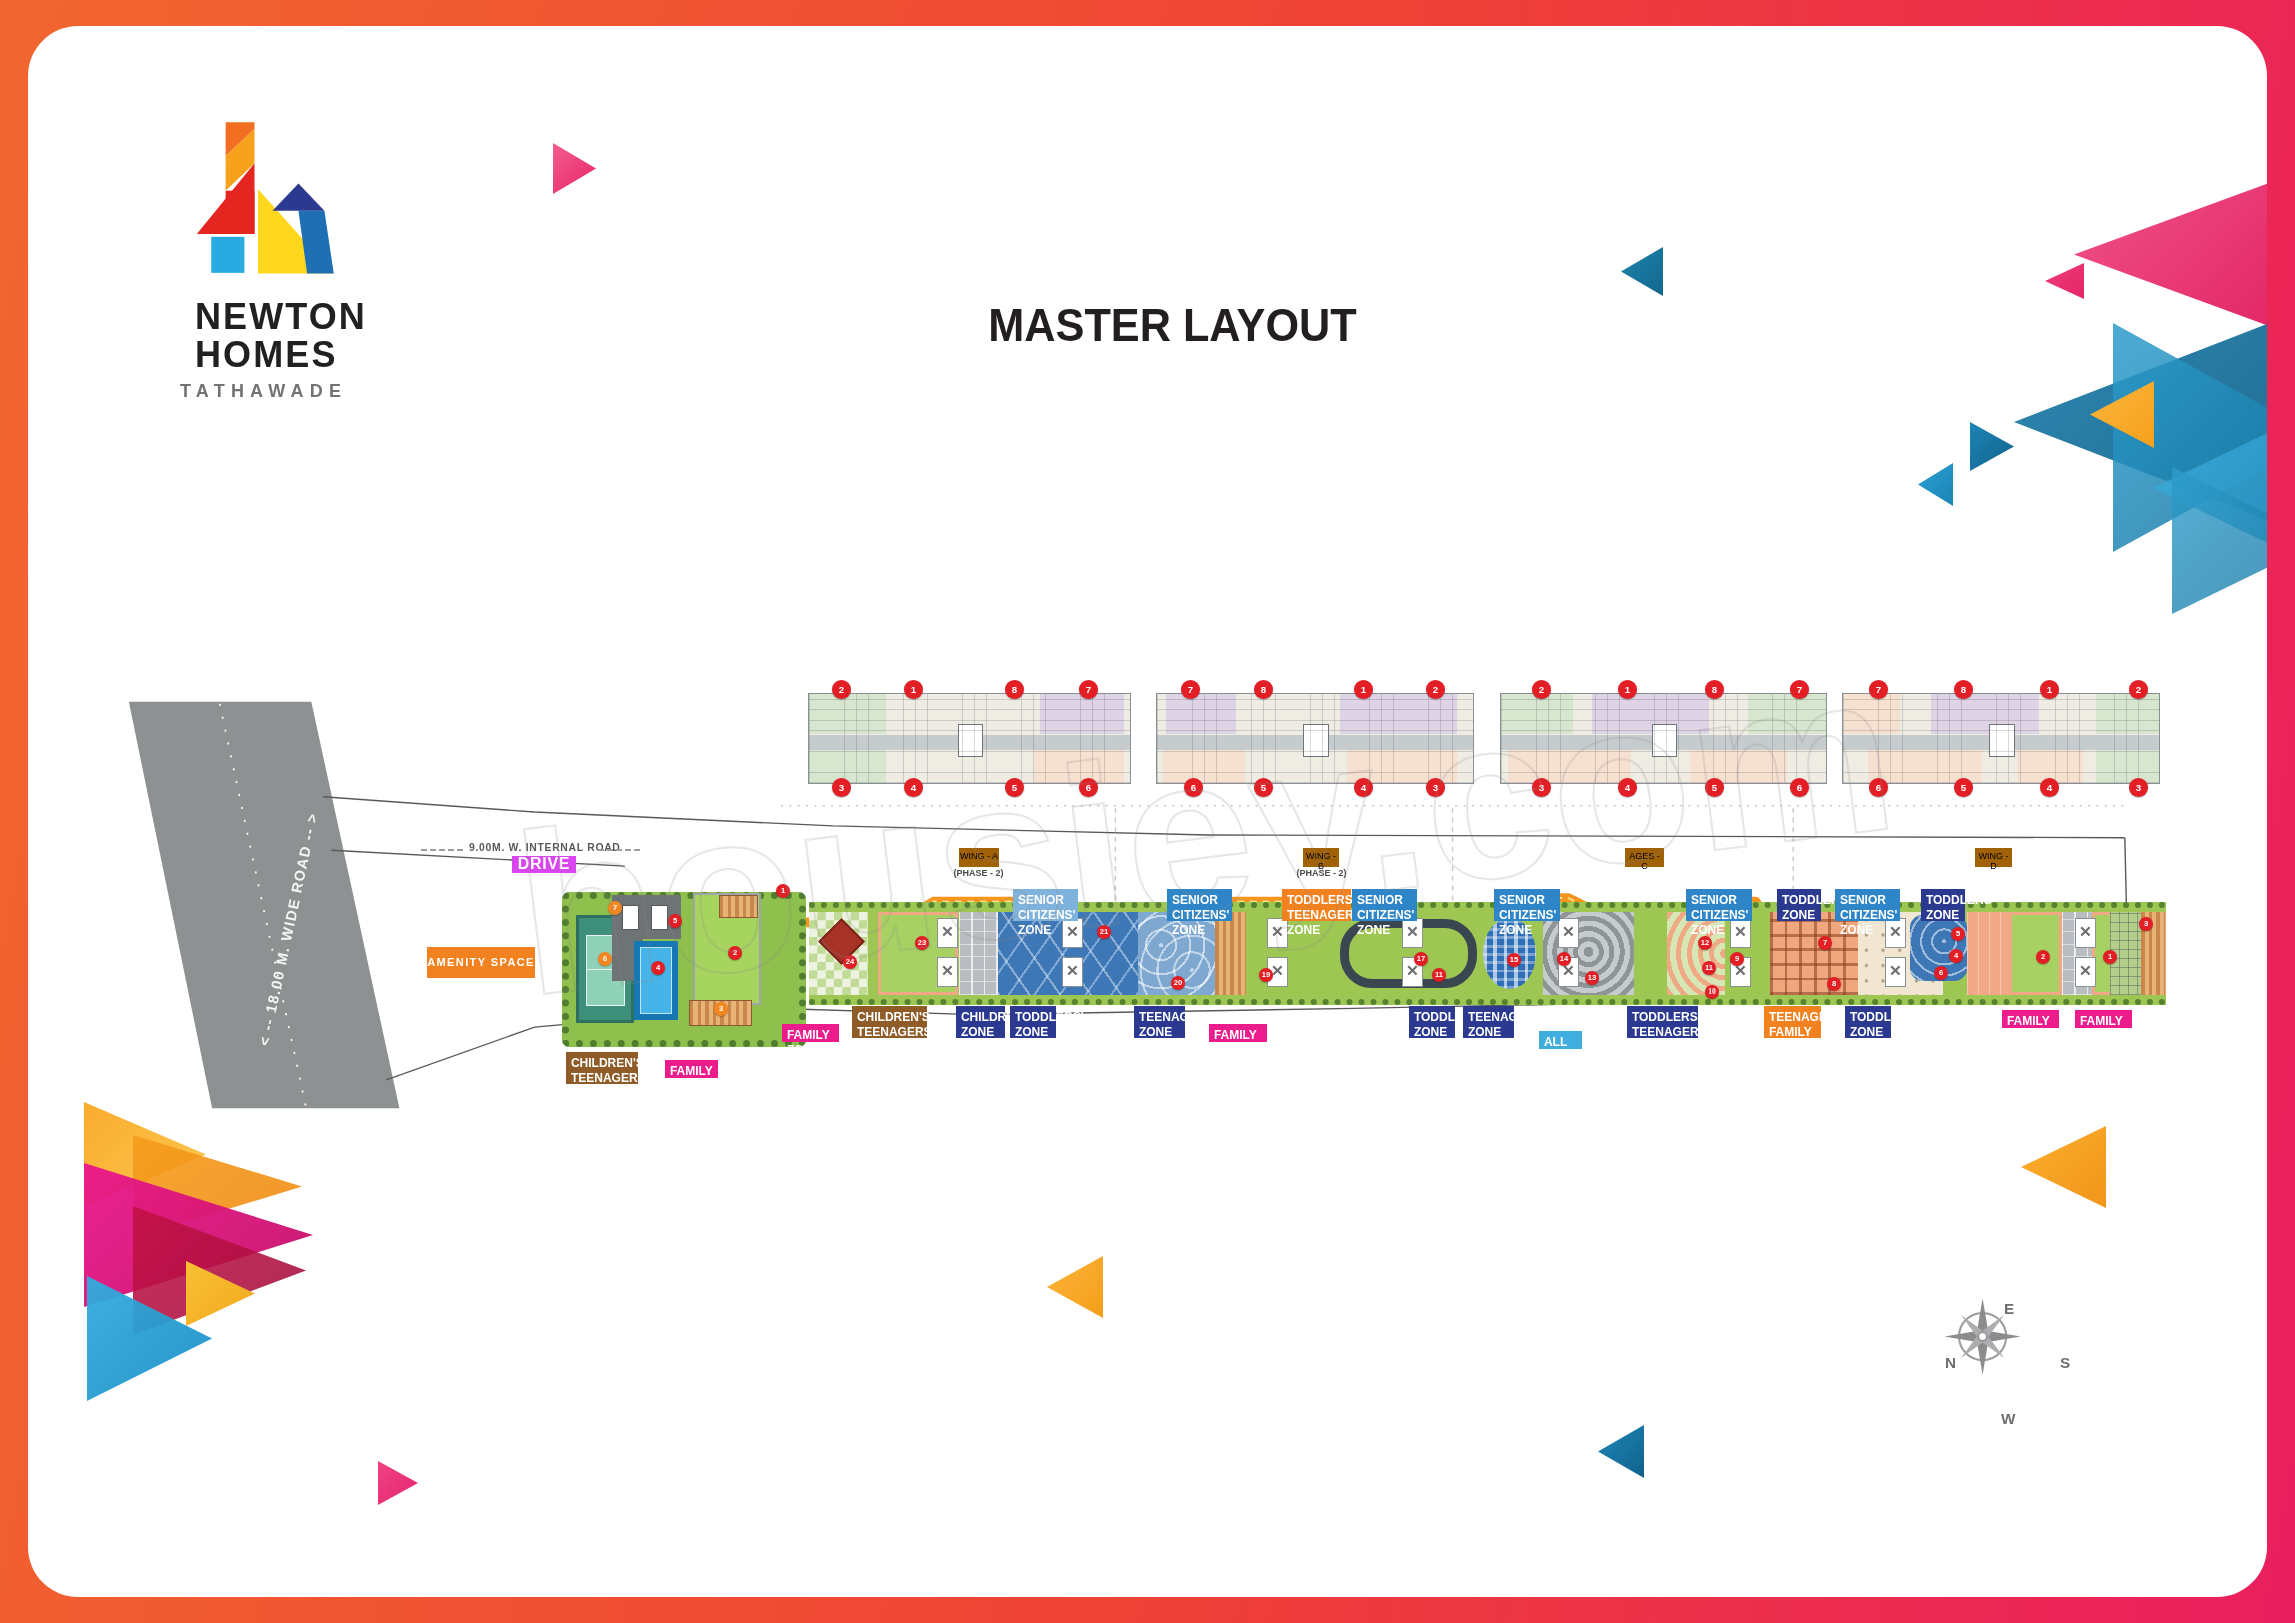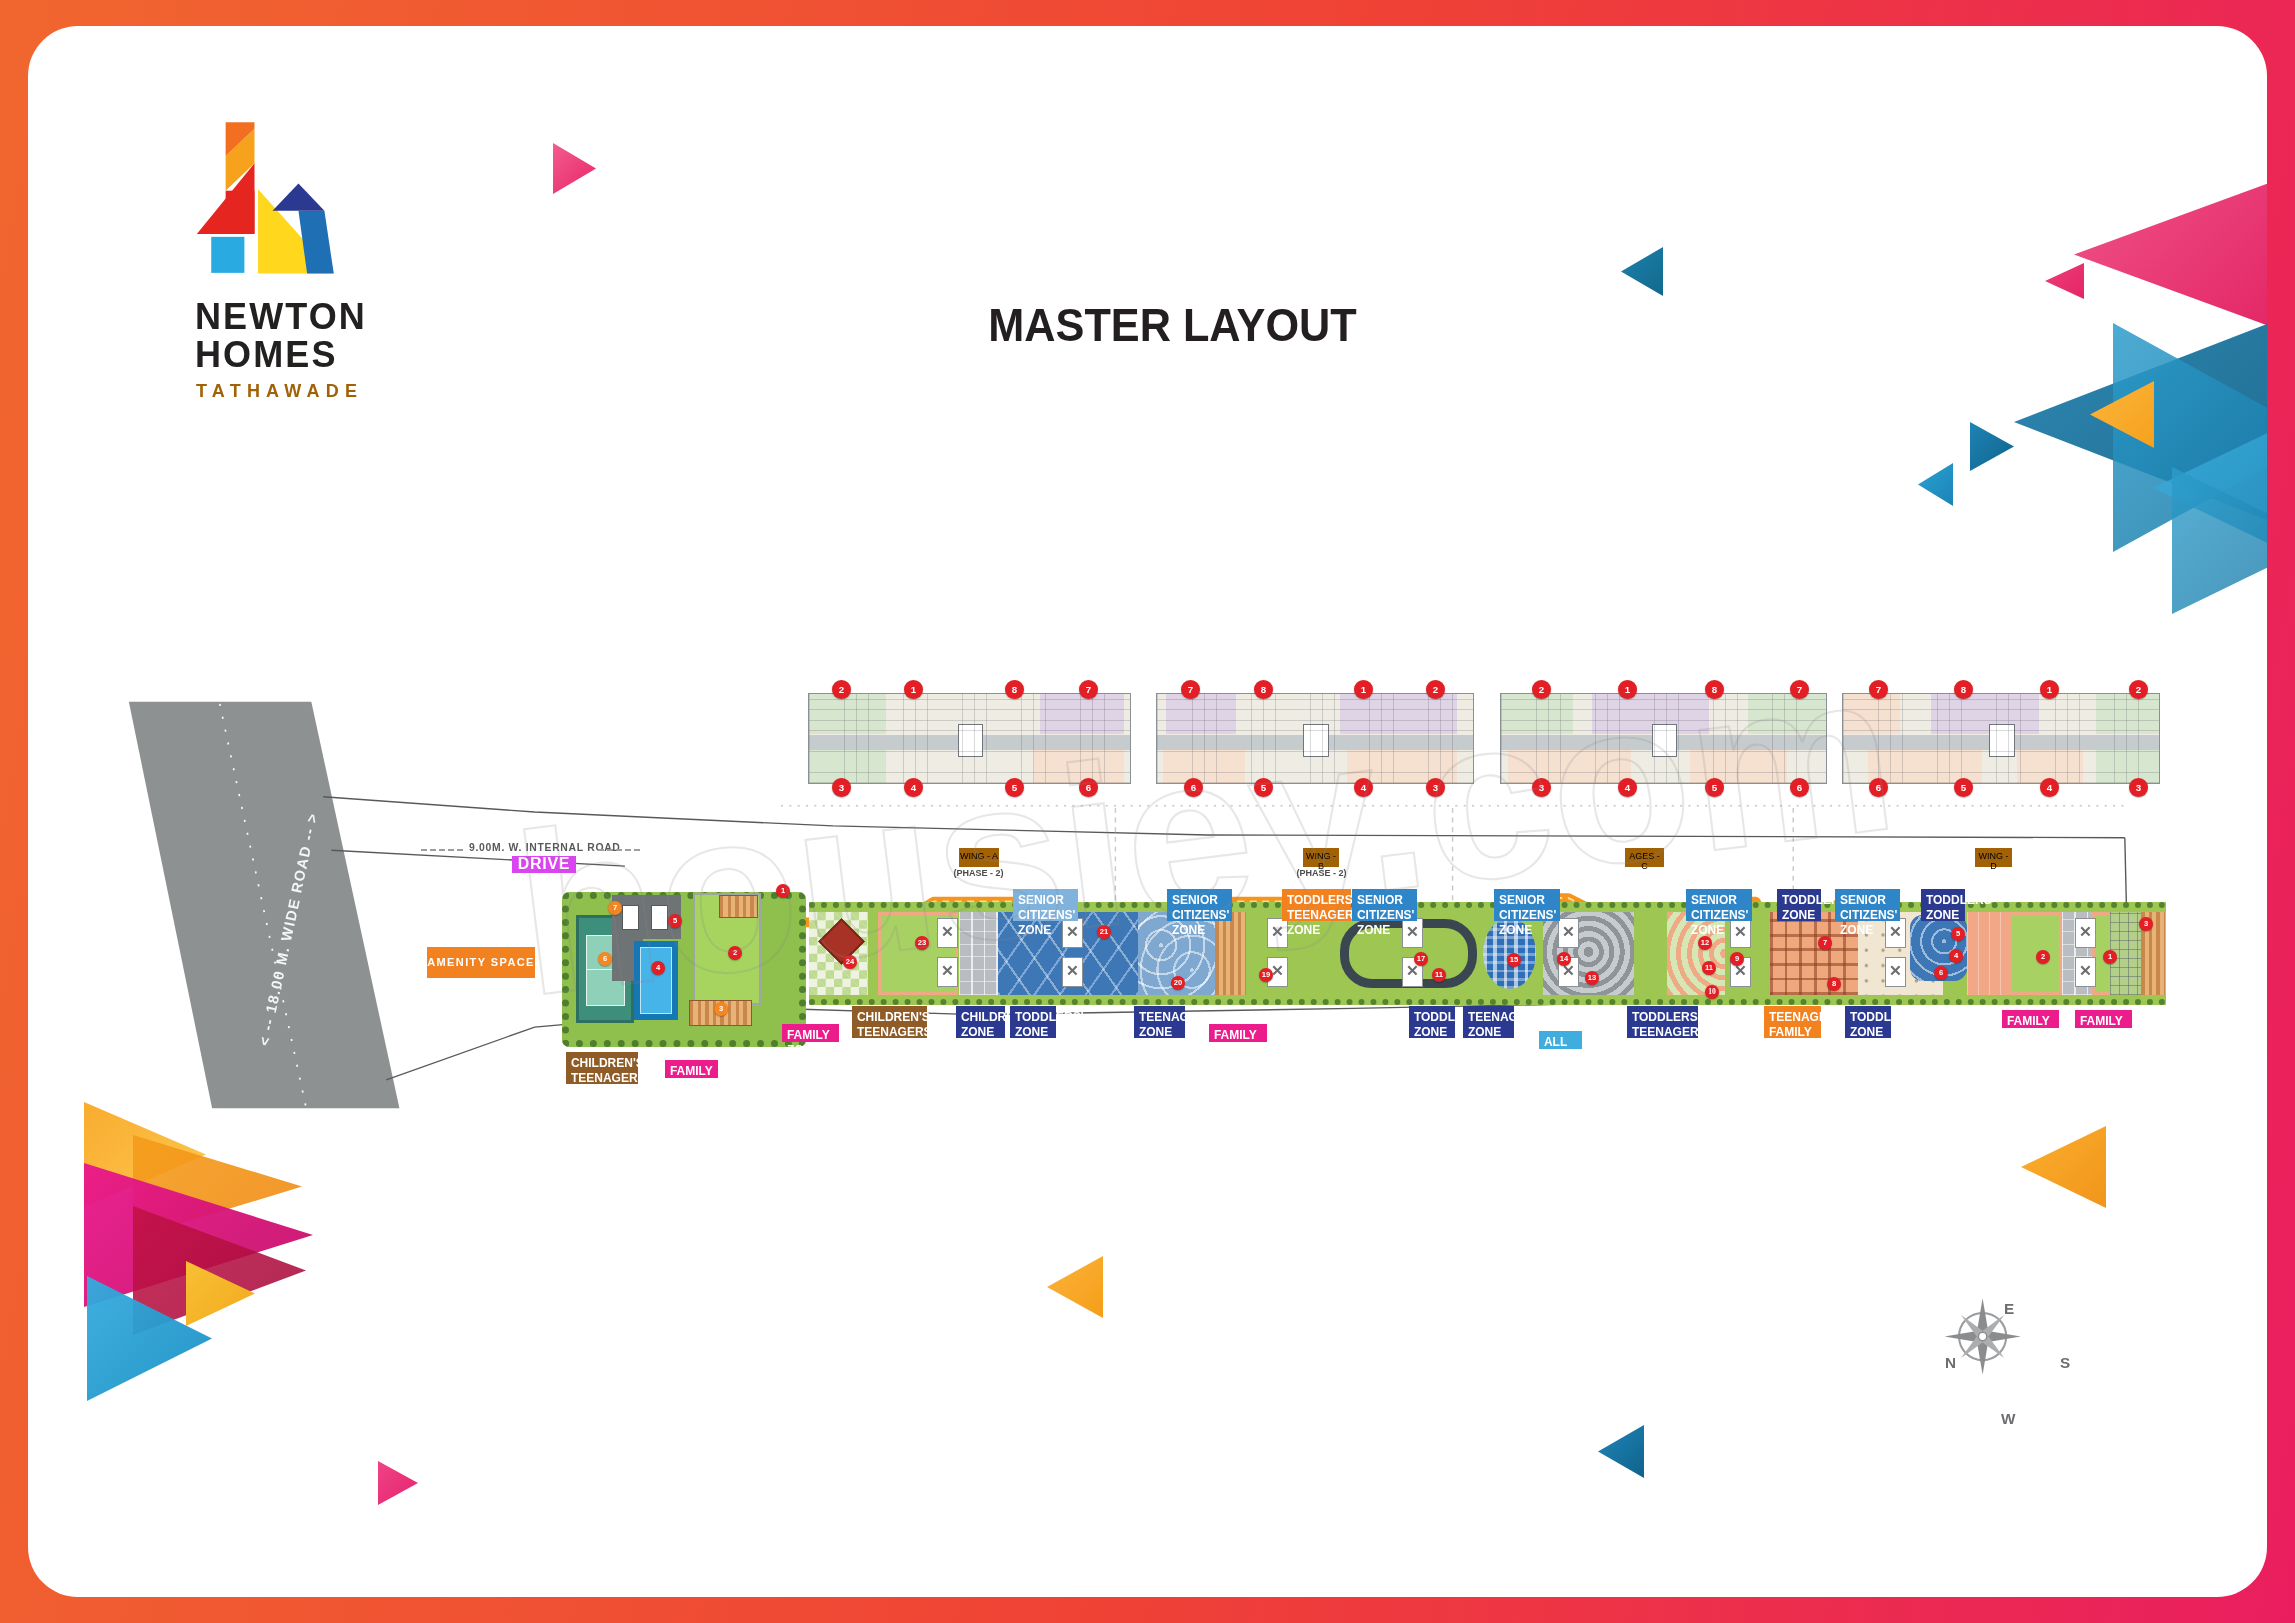--- a/index.html
+++ b/index.html
@@ -7,21 +7,21 @@
   #canvas{position:absolute;inset:0;width:2295px;height:1623px;
     background:linear-gradient(100deg,#F1662F 0%,#EF4136 55%,#EA1E5F 100%);}
   #card{position:absolute;left:28px;top:26px;right:28px;bottom:26px;
     background:#ffffff;border-radius:50px;overflow:hidden;}
   .abs{position:absolute;}
   
   #logo-icon{left:158px;top:92px;width:173px;height:167px;}
   .logo-text{left:167px;color:#232020;font-weight:800;letter-spacing:2.1px;line-height:1;}
   #logo-line1{top:273px;font-size:36px;}
   #logo-line2{top:311px;font-size:36px;}
-  #logo-sub{left:168px;top:355px;font-size:18px;font-weight:700;letter-spacing:6.2px;color:#a16207;}
+  #logo-sub{left:152px;top:355px;font-size:18px;font-weight:700;letter-spacing:6.2px;color:#737373;}
   
   #page-title{left:874px;top:272px;width:541px;text-align:center;font-size:46px;
     font-weight:800;color:#231F20;transform:scaleX(.94);letter-spacing:0px;}
   
   #watermark{left:486px;top:680px;width:1318px;text-align:center;font-size:229px;font-weight:800;
     color:transparent;-webkit-text-stroke:2.1px rgba(135,135,135,.20);
     transform:rotate(-7deg);z-index:30;pointer-events:none;}
   
   .tri{position:absolute;z-index:3;}
   

